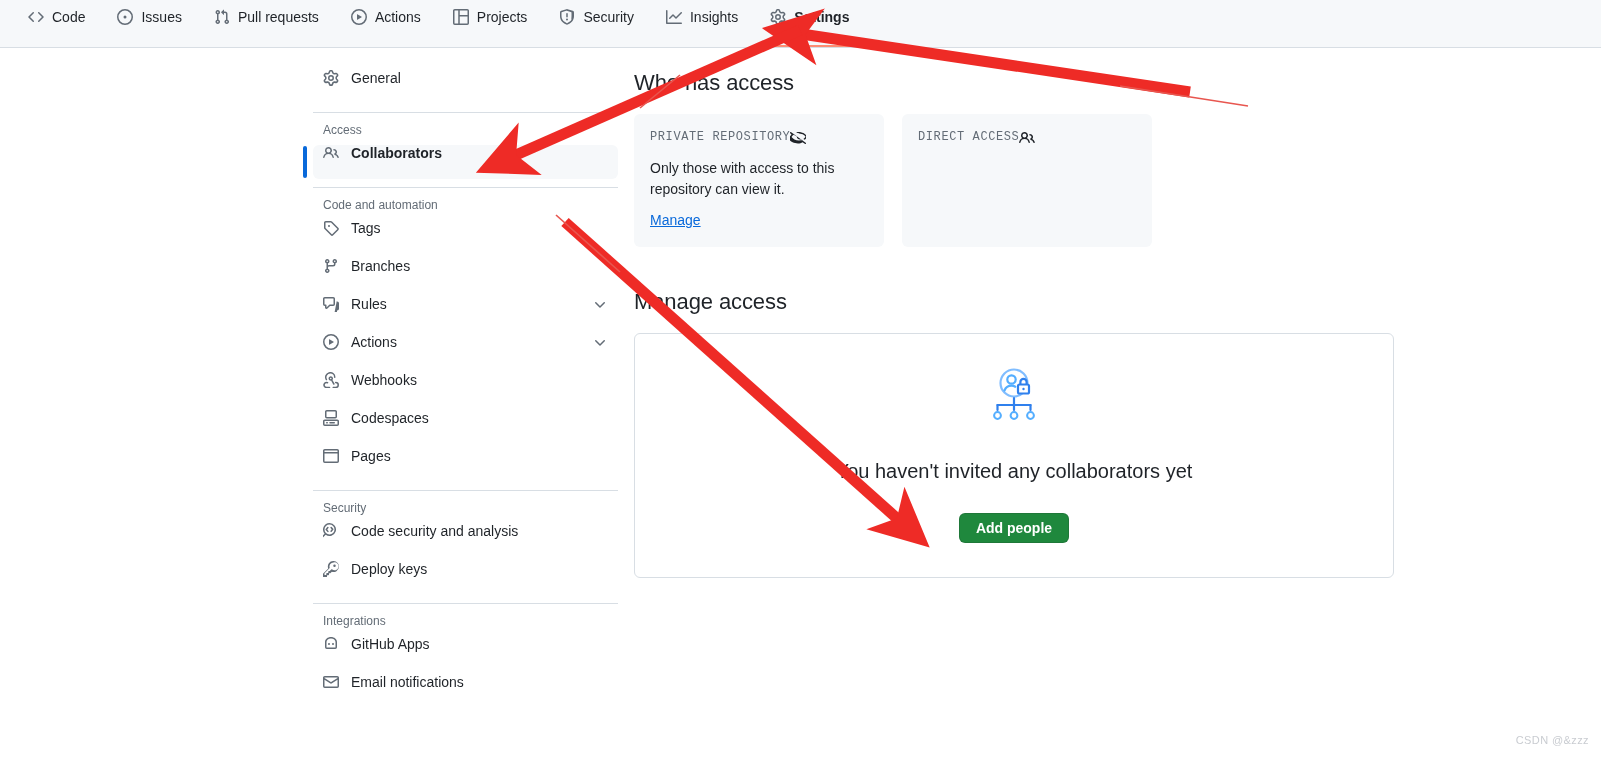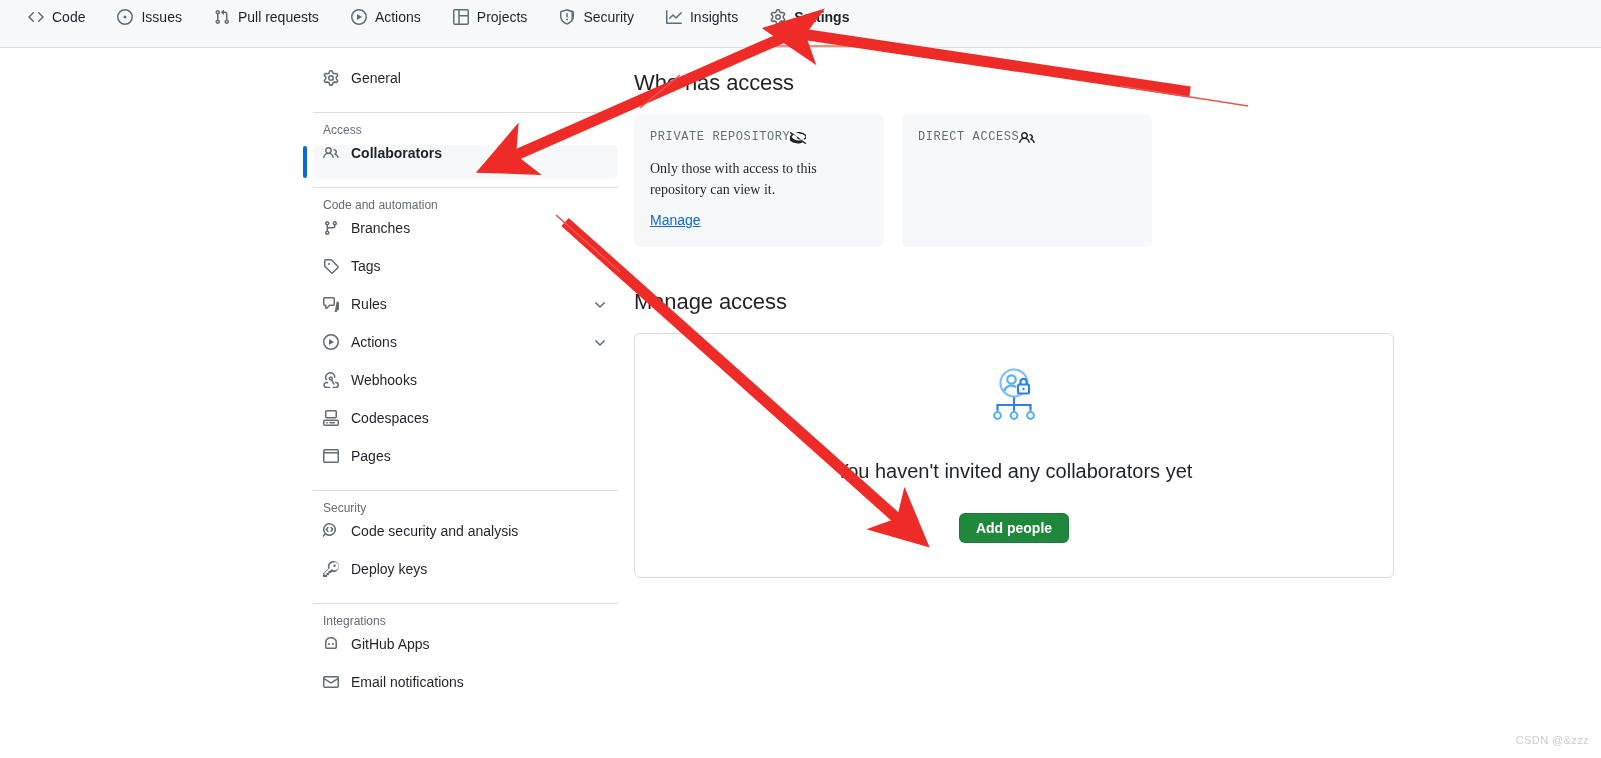--- a/index.html
+++ b/index.html
@@ -77,21 +77,21 @@
   .access-card-head {
     display:flex; align-items:flex-start; 
     margin-bottom:12px;
   }
   .access-card-kicker {
     font-family:"Liberation Mono", monospace;
     font-size:12px; letter-spacing:0.6px; color:#636c76;
     text-transform:uppercase;
   }
   .access-card-head svg { fill:#1f2328; display:block; flex:none; }
-  .access-card-body { font-size:14px; line-height:1.5; color:#1f2328;font-family:Liberation Serif, serif; }
+  .access-card-body { font-size:14px; line-height:1.5; color:#1f2328; }
   .access-card-body b { font-weight:bold; }
   .card-link {
     display:inline-block; margin-top:12px;
     font-size:14px; color:#0969da; text-decoration:underline; cursor:pointer;
   }
 
   
   #manage-access-block { margin-top:42px; }
   #empty-state-box {
     border:1px solid #d8dee4; border-radius:6px;
@@ -222,33 +222,33 @@
       <span class="side-label">Collaborators</span>
     </div>
 
     <div class="side-sep"></div>
 
     <div class="side-group-title">Code and automation</div>
 
     <div class="side-item">
       <span>
         <svg width="16" height="16" viewBox="0 0 16 16">
+            <path d="M1 7.775V2.75C1 1.784 1.784 1 2.75 1h5.025c.464 0 .91.184 1.238.513l6.25 6.25a1.75 1.75 0 0 1 0 2.474l-5.026 5.026a1.75 1.75 0 0 1-2.474 0l-6.25-6.25A1.752 1.752 0 0 1 1 7.775Zm1.5 0c0 .066.026.13.073.177l6.25 6.25a.25.25 0 0 0 .354 0l5.025-5.025a.25.25 0 0 0 0-.354l-6.25-6.25a.25.25 0 0 0-.177-.073H2.75a.25.25 0 0 0-.25.25ZM6 5a1 1 0 1 1 0 2 1 1 0 0 1 0-2Z"></path>
+          </svg>
+      </span>
+      <span class="side-label">Tags</span>
+    </div>
+
+    <div class="side-item">
+      <span>
+        <svg width="16" height="16" viewBox="0 0 16 16">
             <path d="M9.5 3.25a2.25 2.25 0 1 1 3 2.122V6A2.5 2.5 0 0 1 10 8.5H6a1 1 0 0 0-1 1v1.128a2.251 2.251 0 1 1-1.5 0V5.372a2.25 2.25 0 1 1 1.5 0v1.836A2.493 2.493 0 0 1 6 7h4a1 1 0 0 0 1-1v-.628A2.25 2.25 0 0 1 9.5 3.25Zm-6 0a.75.75 0 1 0 1.5 0 .75.75 0 0 0-1.5 0Zm8.25-.75a.75.75 0 1 0 0 1.5.75.75 0 0 0 0-1.5ZM4.25 12a.75.75 0 1 0 0 1.5.75.75 0 0 0 0-1.5Z"></path>
           </svg>
       </span>
       <span class="side-label">Branches</span>
-    </div>
-
-    <div class="side-item">
-      <span>
-        <svg width="16" height="16" viewBox="0 0 16 16">
-            <path d="M1 7.775V2.75C1 1.784 1.784 1 2.75 1h5.025c.464 0 .91.184 1.238.513l6.25 6.25a1.75 1.75 0 0 1 0 2.474l-5.026 5.026a1.75 1.75 0 0 1-2.474 0l-6.25-6.25A1.752 1.752 0 0 1 1 7.775Zm1.5 0c0 .066.026.13.073.177l6.25 6.25a.25.25 0 0 0 .354 0l5.025-5.025a.25.25 0 0 0 0-.354l-6.25-6.25a.25.25 0 0 0-.177-.073H2.75a.25.25 0 0 0-.25.25ZM6 5a1 1 0 1 1 0 2 1 1 0 0 1 0-2Z"></path>
-          </svg>
-      </span>
-      <span class="side-label">Tags</span>
     </div>
 
     <div class="side-item">
       <span>
         <svg width="16" height="16" viewBox="0 0 16 16">
             <path d="M1.75 1h8.5c.966 0 1.75.784 1.75 1.75v5.5A1.75 1.75 0 0 1 10.25 10H7.061l-2.574 2.573A1.458 1.458 0 0 1 2 11.543V10h-.25A1.75 1.75 0 0 1 0 8.25v-5.5C0 1.784.784 1 1.75 1ZM1.5 2.75v5.5c0 .138.112.25.25.25h1a.75.75 0 0 1 .75.75v2.19l2.72-2.72a.749.749 0 0 1 .53-.22h3.5a.25.25 0 0 0 .25-.25v-5.5a.25.25 0 0 0-.25-.25h-8.5a.25.25 0 0 0-.25.25Z"></path>
             <path d="M13.5 6.5v-1h.75A1.75 1.75 0 0 1 16 7.25v5.5A1.75 1.75 0 0 1 14.25 14.5H14v1.043a1.458 1.458 0 0 1-2.487 1.03"></path>
           </svg>
       </span>
       <span class="side-label">Rules</span>

